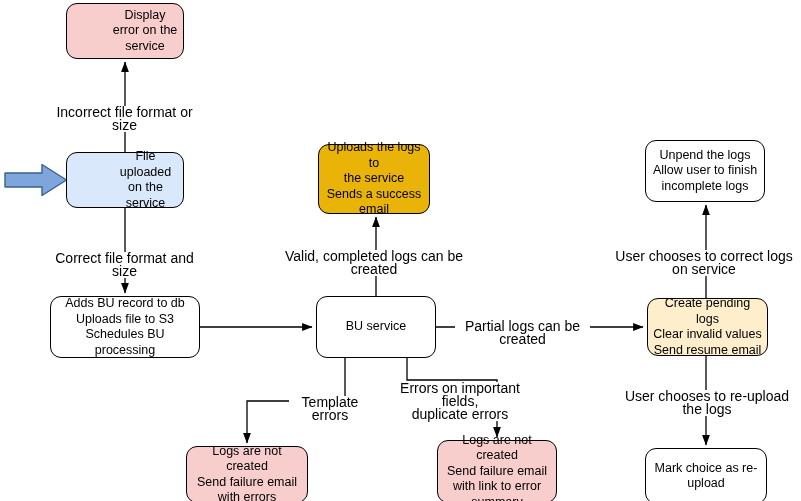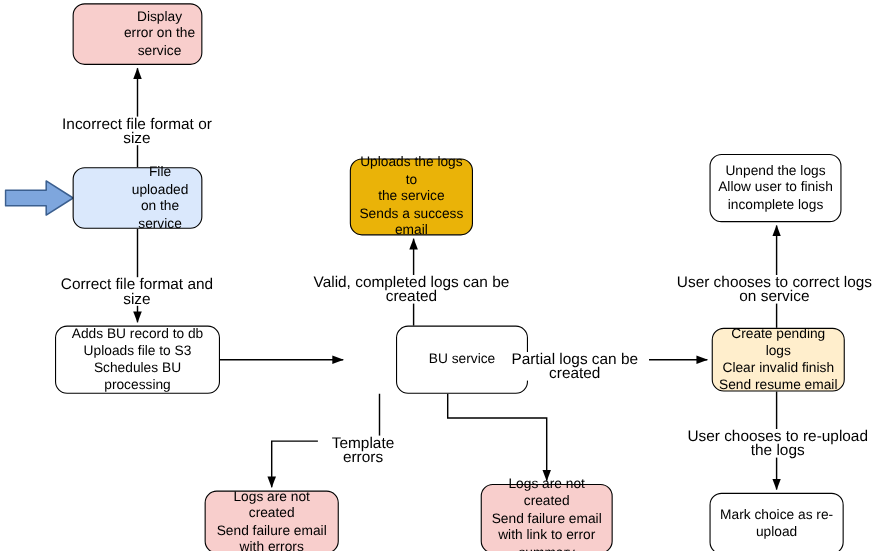--- a/index.html
+++ b/index.html
@@ -109,28 +109,28 @@
 
   <div class="node fill-white" style="left:50px; top:296px; width:150px; height:62px;">Adds BU record to db
 Uploads file to S3
 Schedules BU processing</div>
 
   <div class="node fill-green" style="left:318px; top:144px; width:112px; height:70px;">Uploads the logs to
 the service
 Sends a success
 email</div>
 
-  <div class="node fill-white" style="left:316px; top:296px; width:120px; height:62px;margin-left:44px;">BU service</div>
+  <div class="node fill-white" style="left:316px; top:296px; width:120px; height:62px;">BU service</div>
 
   <div class="node fill-white" style="left:645px; top:140px; width:120px; height:62px;">Unpend the logs
 Allow user to finish
 incomplete logs</div>
 
   <div class="node fill-yellow" style="left:647px; top:298px; width:121px; height:58px;">Create pending logs
-Clear invalid finish
+Clear invalid values
 Send resume email</div>
 
   <div class="node fill-pink" style="left:186px; top:446px; width:122px; height:57px;">Logs are not created
 Send failure email
 with errors</div>
 
   <div class="node fill-pink" style="left:437px; top:440px; width:120px; height:63px;">Logs are not created
 Send failure email
 with link to error
 summary</div>
@@ -143,16 +143,18 @@
   <div class="edge-label" style="left:52px; top:252px; width:145px;">Correct file format and size</div>
 
   <div class="edge-label" style="left:281px; top:250px; width:186px;">Valid, completed logs can be created</div>
 
   <div class="edge-label" style="left:455px; top:320px; width:135px;">Partial logs can be created</div>
 
   <div class="edge-label" style="left:606px; top:250px; width:196px;">User chooses to correct logs on service</div>
 
   <div class="edge-label" style="left:289px; top:396px; width:82px;">Template errors</div>
 
+  <div class="edge-label" style="left:390px; top:382px; width:140px;">Errors on important fields,
+duplicate errors</div>
 
   <div class="edge-label" style="left:621px; top:390px; width:172px;">User chooses to re-upload the logs</div>
 
 </div>
 
 </body></html>

